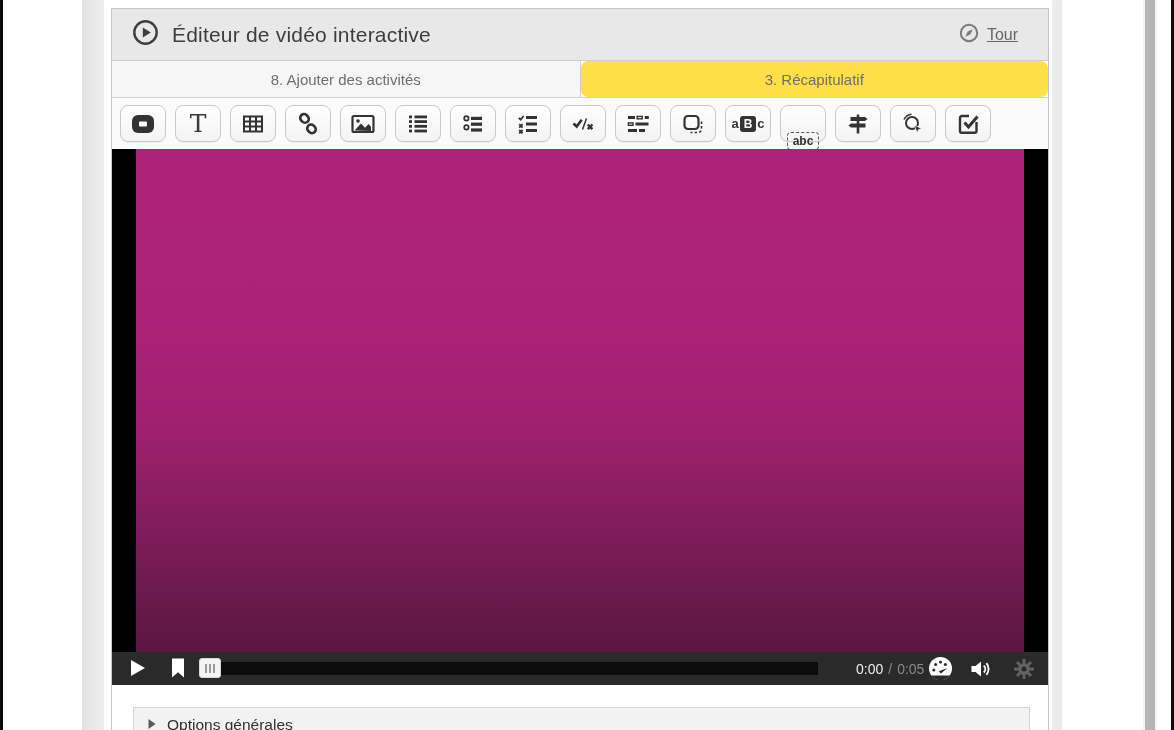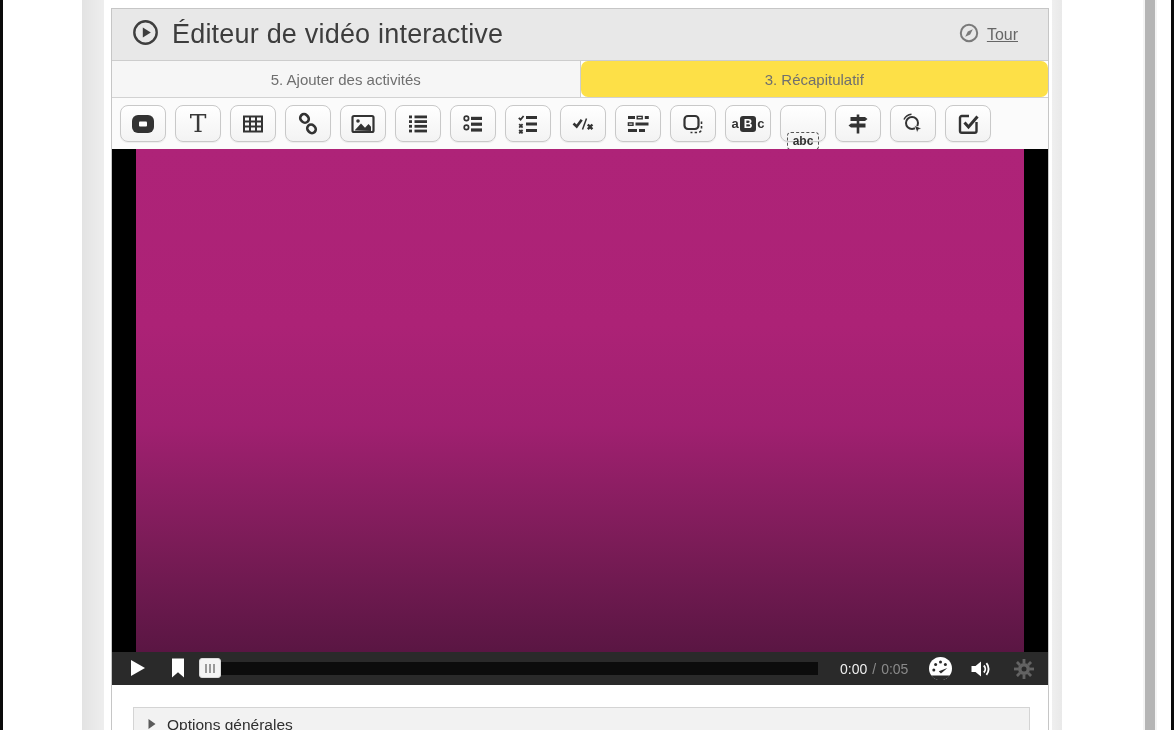--- a/index.html
+++ b/index.html
@@ -17,21 +17,21 @@
                background:linear-gradient(90deg,#efefef,#e9e9e9);}
   .scrollbar-track{position:absolute;left:1143px;top:0;bottom:0;width:14px;background:#f4f4f4;}
   .scrollbar-thumb{position:absolute;left:2px;top:0;bottom:0;width:10px;background:#b5b5b5;}
 
   
   .editor{position:absolute;left:111px;top:8px;width:938px;height:722px;
           background:#fff;border:1px solid #c6c6c6;border-bottom:none;box-sizing:border-box;}
 
   .ed-header{height:51px;background:#e8e8e8;border-bottom:1px solid #cdcdcd;
              display:flex;align-items:center;padding:0 24px 0 20px;}
-  .ed-title{margin-left:13px;font-size:27px;color:#3d3d3d;letter-spacing:.2px;}
+  .ed-title{margin-left:13px;font-size:21px;color:#3d3d3d;letter-spacing:.2px;}
   .spacer{flex:1;}
   .tour-btn{display:flex;align-items:center;gap:8px;cursor:pointer;background:none;border:none;
             font-family:"Liberation Sans",sans-serif;}
   .tour-label{font-size:16px;color:#666;text-decoration:underline;}
 
   .ed-tabs{height:36px;display:flex;border-bottom:1px solid #d2d2d2;}
   .tab{flex:1;display:flex;align-items:center;justify-content:center;
        font-size:15px;color:#6f6f6f;cursor:pointer;}
   .tab-active{background:#f6f6f6;border-right:1px solid #cdcdcd;}
   .tab-inactive{background:#fde047;border-radius:7px;}
@@ -52,21 +52,21 @@
     background:linear-gradient(180deg,#ae2378 0%,#ac2276 35%,#a02070 55%,#7c1c58 78%,#5a1643 100%);}
 
   .ed-controls{height:33px;background:#2a2a2a;position:relative;}
   .ctrl-play{position:absolute;left:18px;top:7px;cursor:pointer;}
   .ctrl-bookmark{position:absolute;left:58px;top:6px;cursor:pointer;}
   .ctrl-timeline{position:absolute;left:95px;top:10px;width:611px;height:13px;background:#0c0c0c;cursor:pointer;}
   .ctrl-handle{position:absolute;left:87px;top:6px;width:22px;height:20px;background:#f4f4f4;
                border-radius:3px;border:1px solid #d9d9d9;box-sizing:border-box;
                display:flex;align-items:center;justify-content:center;gap:2px;cursor:ew-resize;}
   .ctrl-handle i{display:block;width:2px;height:9px;background:#9a9a9a;}
-  .ctrl-time{position:absolute;left:728px;top:0;height:33px;display:flex;align-items:center;
+  .ctrl-time{position:absolute;left:744px;top:0;height:33px;display:flex;align-items:center;
              gap:5px;font-size:14px;}
   .time-cur{color:#efefef;}
   .time-sep,.time-dur{color:#8a8a8a;}
   .ctrl-rate{position:absolute;left:815px;top:3px;cursor:pointer;}
   .ctrl-volume{position:absolute;left:857px;top:6px;cursor:pointer;}
   .ctrl-settings{position:absolute;left:901px;top:6px;cursor:default;opacity:.85;}
 
   .ed-gap{height:22px;background:#fff;}
   .ed-options{margin-left:21px;width:897px;box-sizing:border-box;background:#f2f2f2;
               border:1px solid #d4d4d4;padding:8px 0 18px 13px;display:flex;align-items:center;
@@ -98,21 +98,21 @@
               <circle cx="10" cy="10" r="8.2" fill="none" stroke="#7a7a7a" stroke-width="2"></circle>
               <path d="M13.8 6.2 L8.8 8.6 6.2 13.8 11.2 11.4z" fill="#7a7a7a"></path>
             </svg>
         </span>
         <span class="tour-label">Tour</span>
       </button>
     </div>
 
     <div class="ed-tabs">
       <div class="tab tab-active">
-        <span>5. Ajouter des activités</span>
+        <span>8. Ajouter des activités</span>
       </div>
       <div class="tab tab-inactive">
         <span>3. Récapitulatif</span>
       </div>
     </div>
 
     <div class="ed-toolbar">
       <button class="tool-btn">
           <span>
             <svg width="26" height="24" viewBox="0 0 26 24">

